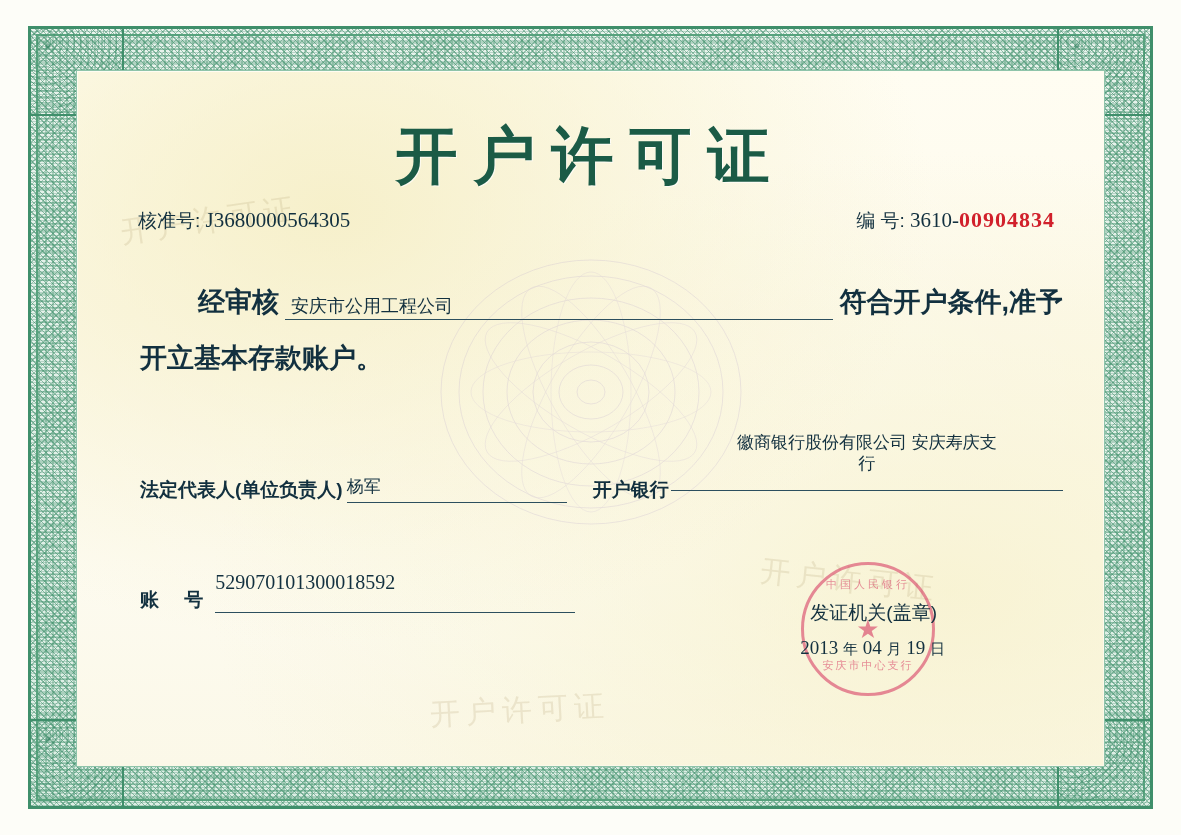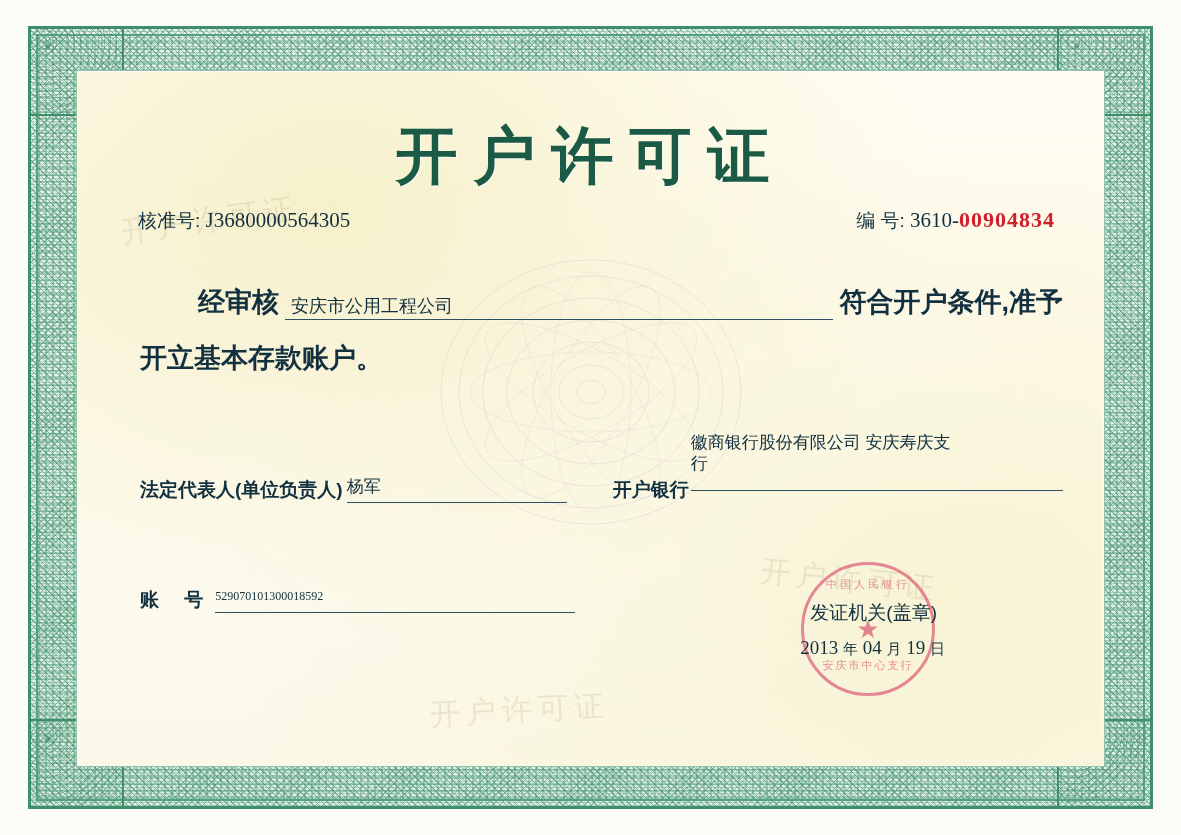--- a/index.html
+++ b/index.html
@@ -182,52 +182,53 @@
   }
   .row-rep .label { white-space: nowrap; }
   .rep-fill {
     width: 220px;
     border-bottom: 1.5px solid #2c4f5e;
     margin: 0 10px 0 4px;
     padding-bottom: 4px;
     font-weight: normal;
     font-size: 17px;
   }
-  .bank-label { white-space: nowrap; margin-left: 36px; }
+  .bank-label { white-space: nowrap; margin-left: 16px; }
   .bank-fill {
     flex: 1;
     border-bottom: 1.5px solid #2c4f5e;
     margin-left: 2px;
     padding-bottom: 15px;
     font-weight: normal;
     font-size: 17px;
     line-height: 1.25;
     position: relative;
     top: -12px;
+    text-align: center;
   }
   .bank-fill .line2 { display: block; }
 
   .row-acct {
     position: absolute;
     left: 62px;
     top: 468px;
     display: flex;
     align-items: flex-end;
     font-size: 19px;
     font-weight: bold;
   }
   .row-acct .label { letter-spacing: 10px; white-space: nowrap; margin-top: 47px; }
   .acct-fill {
     width: 360px;
     border-bottom: 1.5px solid #2c4f5e;
     margin-left: 2px;
-    padding-bottom: 8px;
+    padding-bottom: 18px;
     font-weight: normal;
     font-family: "Liberation Serif", serif;
-    font-size: 12px;
+    font-size: 20px;
   }
 
   .issuer {
     position: absolute;
     right: 166px;
     top: 528px;
     font-size: 19px;
     text-align: center;
     white-space: nowrap;
   }

